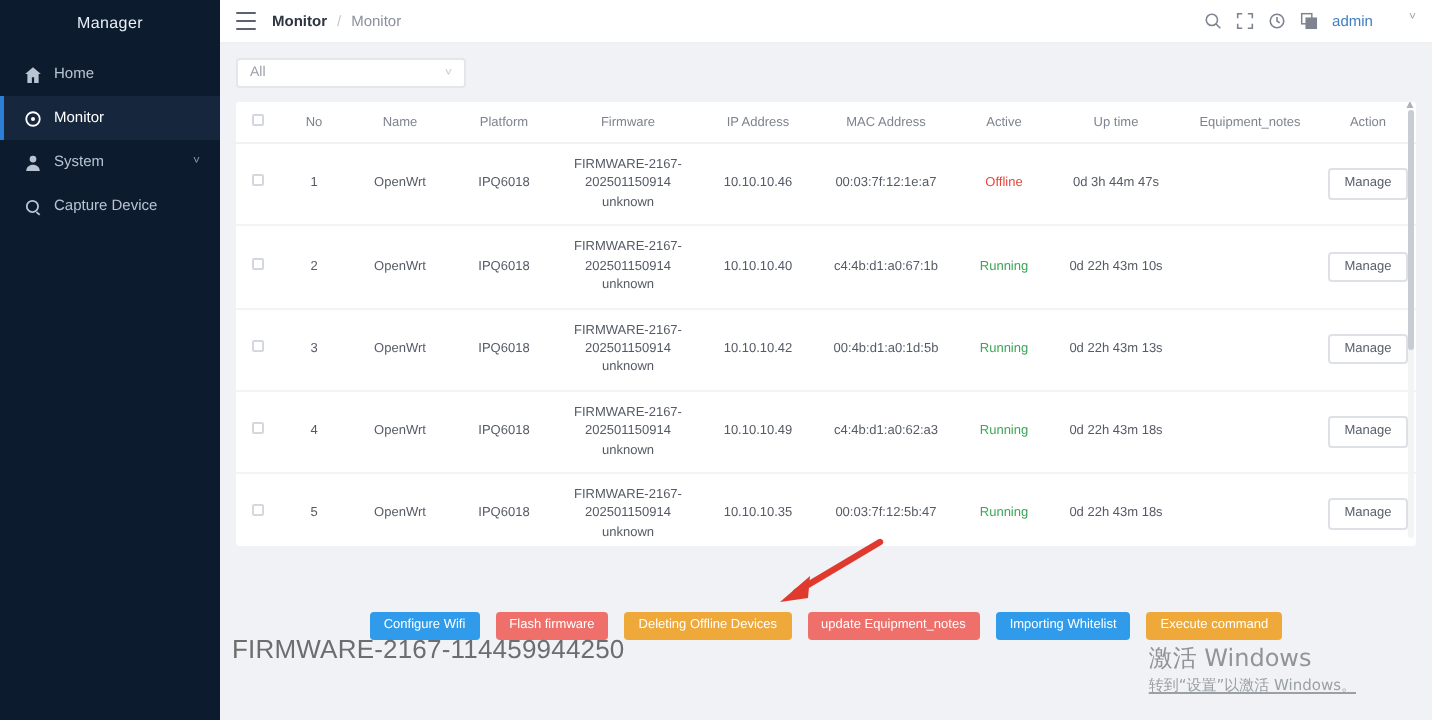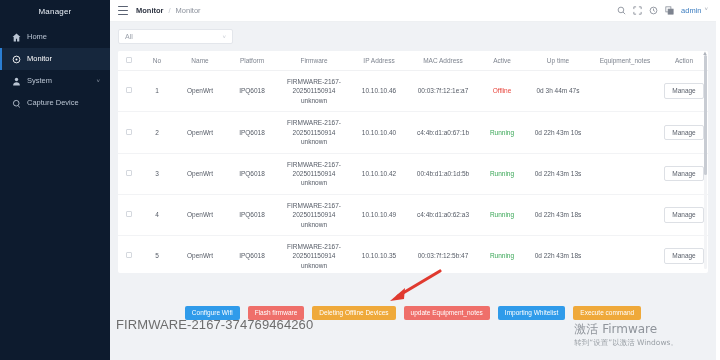--- a/index.html
+++ b/index.html
@@ -47,21 +47,21 @@
   }
   .hamburger { width: 10px; height: 9px; display: flex; flex-direction: column; justify-content: space-between; cursor: pointer; }
   .hamburger i { display: block; height: 1px; background: #5a6272; border-radius: 1px; }
   .crumbs { display: flex; align-items: center; gap: 5px; margin-left: 8px; font-size: 7.5px; }
   .crumb-main { color: #2e3442; font-weight: bold; }
   .crumb-sep { color: #c2c7cf; }
   .crumb-sub { color: #8b919c; }
   .topbar-right { margin-left: auto; display: flex; align-items: center; gap: 7px; }
   .tb-icon { width: 9px; height: 9px; color: #7d838f; display: inline-flex; align-items: center; justify-content: center; cursor: pointer; }
   .tb-icon svg { width: 9px; height: 9px; display: block; }
-  .user { display: flex; align-items: flex-start; gap: 3px; font-size: 7.5px; color: #3f7fc1; cursor: pointer; }
+  .user { display: flex; align-items: flex-start; gap: 18px; font-size: 7.5px; color: #3f7fc1; cursor: pointer; }
   .user .chev { font-size: 6px; color: #9aa1ac; }
 
   .content { flex: 1 1 auto; padding: 7px 8px 0 8px; overflow: hidden; position: relative; }
 
   
   .filter-row { margin-bottom: 7px; }
   .select {
     width: 115px; height: 15px; background: #ffffff; border: 1px solid #e3e6eb; border-radius: 2px;
     display: flex; align-items: center; padding: 0 6px; font-size: 7px; color: #9aa0aa; cursor: pointer;
   }
@@ -119,21 +119,21 @@
   }
   .bg-blue { background: #2f9bea; }
   .bg-red  { background: #ef6f6a; }
   .bg-orange { background: #efa93a; }
 
   .watermark {
     position: absolute; right: 14px; bottom: 12px; text-align: left; color: #9aa0a6;
     font-family: "DejaVu Sans", sans-serif;
   }
   .watermark .wm1 { font-size: 12px; color: #8f949b; line-height: 1.25; }
-  .watermark .wm2 { font-size: 7.5px; color: #9aa0a6; line-height: 1.3; margin-top: 1px; }
+  .watermark .wm2 { font-size: 7.5px; color: #9aa0a6; line-height: 1.3; margin-top: 1px; text-decoration: underline; }
 
   .bottom-strip { position: absolute; left: 0; right: 0; bottom: 0; height: 2px; background: #f0f2f5; }
 </style>
 </head>
 <body>
 
 <div id="app">
 
   <aside class="sidebar">
     <div class="brand">Manager</div>
@@ -359,20 +359,20 @@
       <button class="abtn bg-red">Flash firmware</button>
       <button class="abtn bg-orange">Deleting Offline Devices</button>
       <button class="abtn bg-red">update Equipment_notes</button>
       <button class="abtn bg-blue">Importing Whitelist</button>
       <button class="abtn bg-orange">Execute command</button>
     </div>
 
     <div class="bottom-strip"></div>
   </section>
 
-  <div class="bigtext">FIRMWARE-2167-374769464260</div>
+  <div class="bigtext">FIRMWARE-2167-114459944250</div>
 
   <div class="watermark">
-    <div class="wm1">激活 Firmware</div>
+    <div class="wm1">激活 Windows</div>
     <div class="wm2">转到“设置”以激活 Windows。</div>
   </div>
 
 </div>
 
 </body></html>

